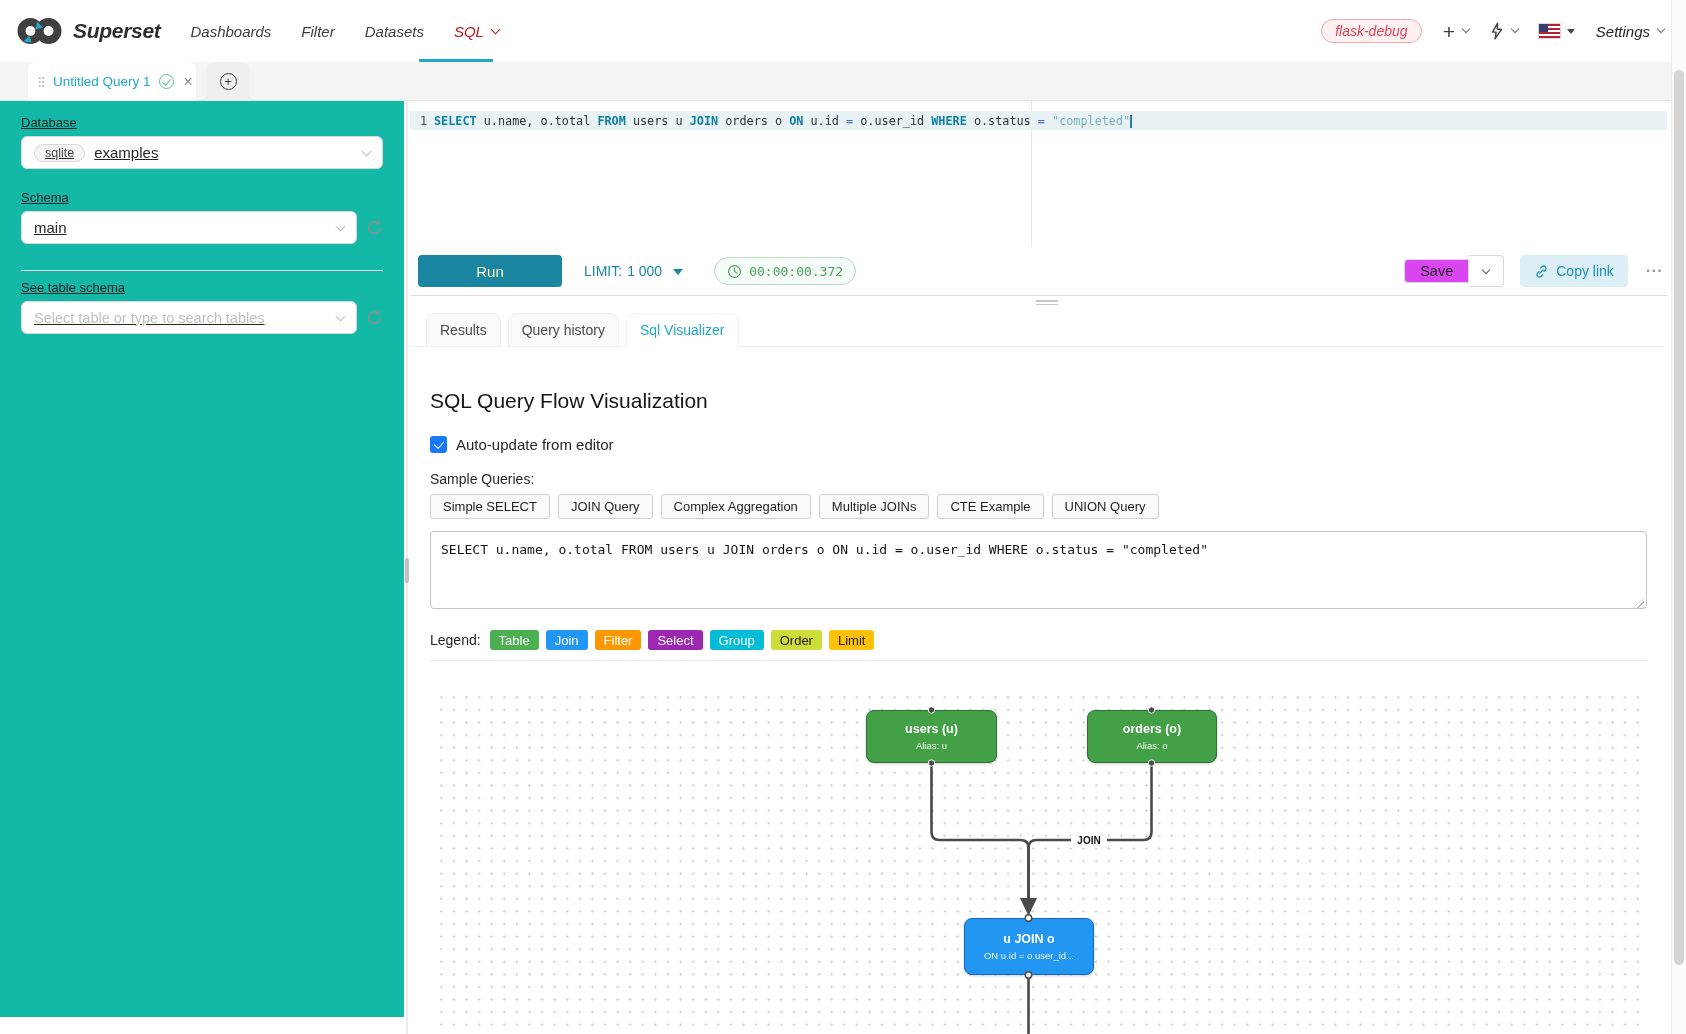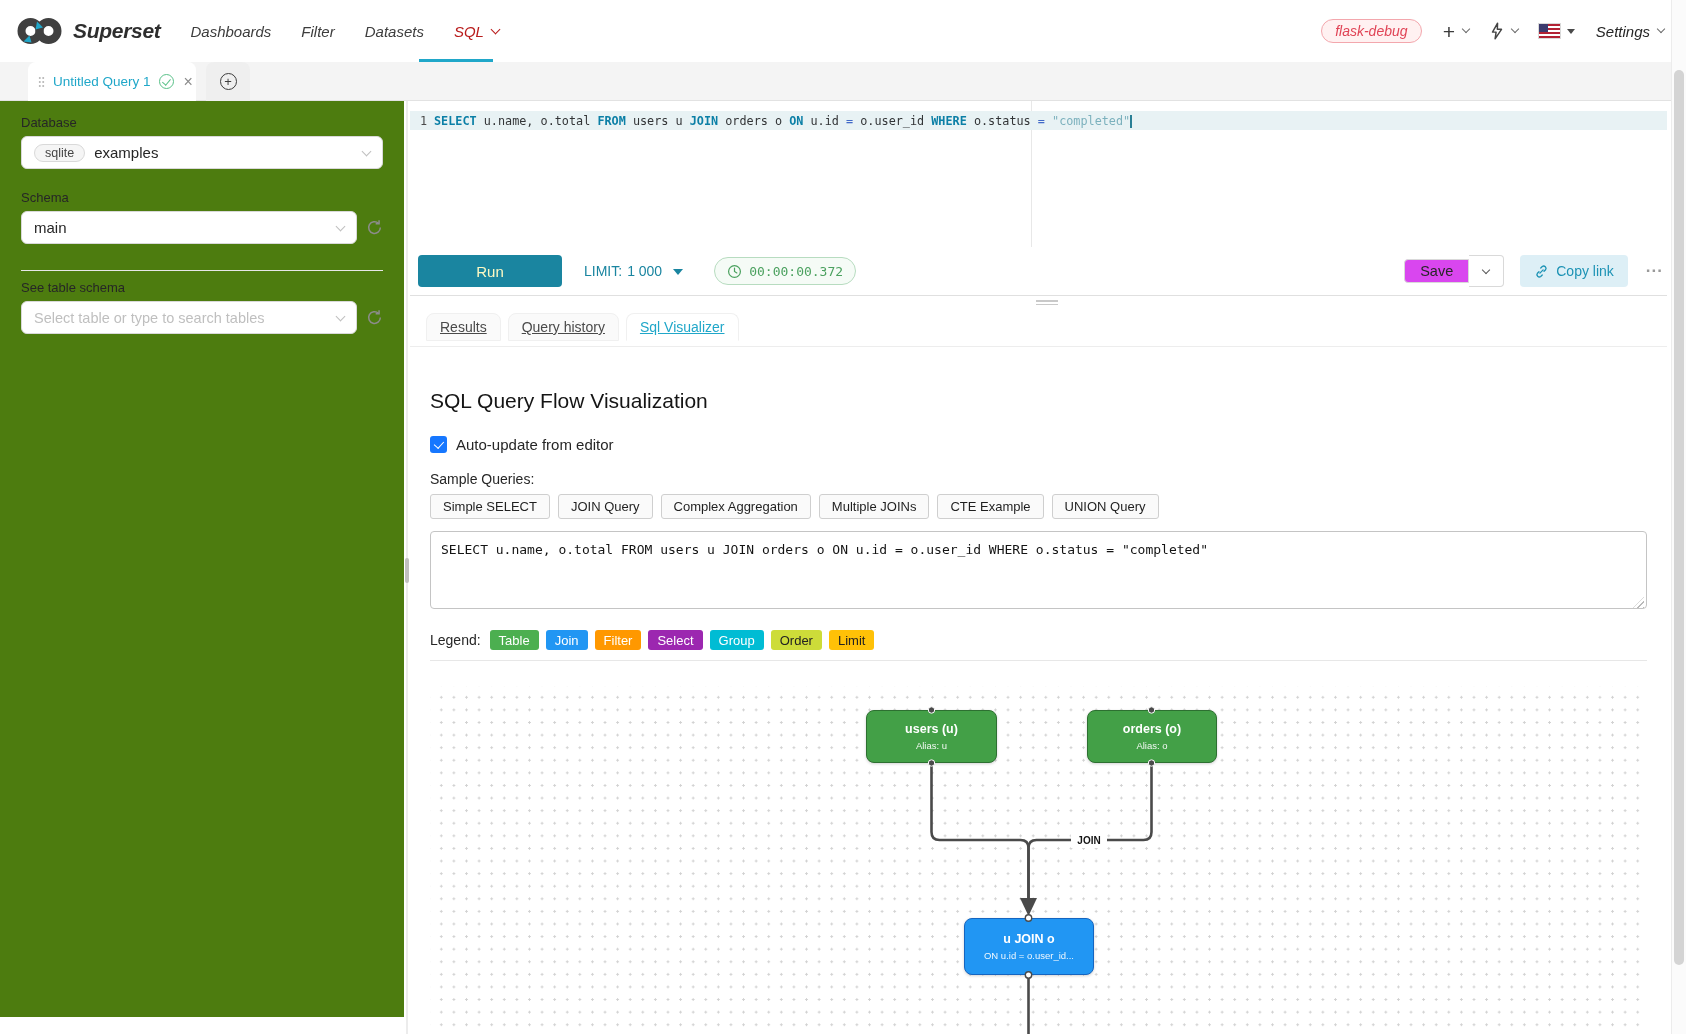--- a/index.html
+++ b/index.html
@@ -42,21 +42,21 @@
     position: relative; margin-left: 8px; flex: none; }
   .check-circle::after { content: ""; position: absolute; left: 4.2px; top: 1.6px; width: 3.5px; height: 7px;
     border-right: 1.4px solid #5ac189; border-bottom: 1.4px solid #5ac189; transform: rotate(40deg); }
   .tab-close { margin-left: 10px; color: #8c8c8c; font-size: 16px; line-height: 1; cursor: pointer; }
   .newtab-stub { position: absolute; left: 206px; top: 0; height: 39px; width: 44px; background: #efefef;
     border-radius: 8px 8px 0 0; display: flex; align-items: center; justify-content: center; cursor: pointer; }
   .plus-circle { width: 17px; height: 17px; border: 1.5px solid #3c3c3c; border-radius: 50%; color: #3c3c3c;
     display: flex; align-items: center; justify-content: center; font-size: 13px; line-height: 1; padding-bottom: 1px; }
 
   
-  .sidebar { position: absolute; left: 0; top: 101px; bottom: 17px; width: 404px; background: #4d7c0f; padding: 14px 21px 0; }
+  .sidebar { position: absolute; left: 0; top: 101px; bottom: 17px; width: 404px; background: #14b8a6; padding: 14px 21px 0; text-decoration: underline; }
   .sb-label { font-size: 13px; color: #262626; margin-bottom: 6px; }
   .sb-row { display: flex; align-items: center; }
   .sb-select { flex: 1; height: 33px; border: 1px solid #d9d9d9; border-radius: 6px; background: #fff;
     display: flex; align-items: center; padding: 0 12px; position: relative; cursor: pointer; }
   .sb-select .sel-chev { position: absolute; right: 12px; color: #bfbfbf; width: 7px; height: 7px;
     border-width: 1.5px; margin-top: -3px; }
   .engine-tag { background: #f5f5f5; border: 1px solid #d9d9d9; border-radius: 10px; padding: 1px 10px;
     font-size: 12.5px; color: #444; }
   .sel-value { font-size: 15px; color: #262626; margin-left: 9px; }
   .sel-value.solo { margin-left: 0; }
@@ -107,22 +107,22 @@
   .more-btn { margin-left: 18px; margin-right: 4px; color: #999; font-size: 17px; font-weight: bold; letter-spacing: 1px;
     cursor: pointer; line-height: 0.4; padding-bottom: 7px; }
 
   
   .pane-divider { border-top: 1px solid #e0e0e0; position: relative; }
   .pane-grab { position: absolute; left: 626px; top: 4px; width: 22px; cursor: row-resize; }
   .pane-grab i { display: block; height: 1.5px; background: #c9c9c9; margin-bottom: 2px; }
 
   
   .rtabs { margin-top: 17px; height: 34px; padding-left: 16px; border-bottom: 1px solid #ededed; display: flex; }
-  .rtab { height: 28px; margin-bottom: -1px; margin-right: 7px; padding: 8px 13px; display: flex; align-items: center;
-    background: #fafafa; border: 1px solid #f0f0f0; border-radius: 8px 8px 0 0; font-size: 14px; color: #4a4a4a; cursor: pointer; text-decoration: underline; }
+  .rtab { height: 34px; margin-bottom: -1px; margin-right: 7px; padding: 8px 13px; display: flex; align-items: center;
+    background: #fafafa; border: 1px solid #f0f0f0; border-radius: 8px 8px 0 0; font-size: 14px; color: #4a4a4a; cursor: pointer; }
   .rtab.active { background: #fff; color: #20a7c9; border-bottom-color: #fff; }
 
   
   .content { padding: 0 20px; }
   .viz-title { margin-top: 42px; font-size: 21px; font-weight: 400; color: #151515; }
   .cb-row { margin-top: 23px; display: flex; align-items: center; }
   .cb { width: 17px; height: 17px; background: #1677ff; border-radius: 3px; position: relative; flex: none; cursor: pointer; }
   .cb::after { content: ""; position: absolute; left: 5.5px; top: 2.5px; width: 4.5px; height: 8px;
     border-right: 1.8px solid #fff; border-bottom: 1.8px solid #fff; transform: rotate(42deg); }
   .cb-label { margin-left: 9px; font-size: 15px; color: #262626; }

